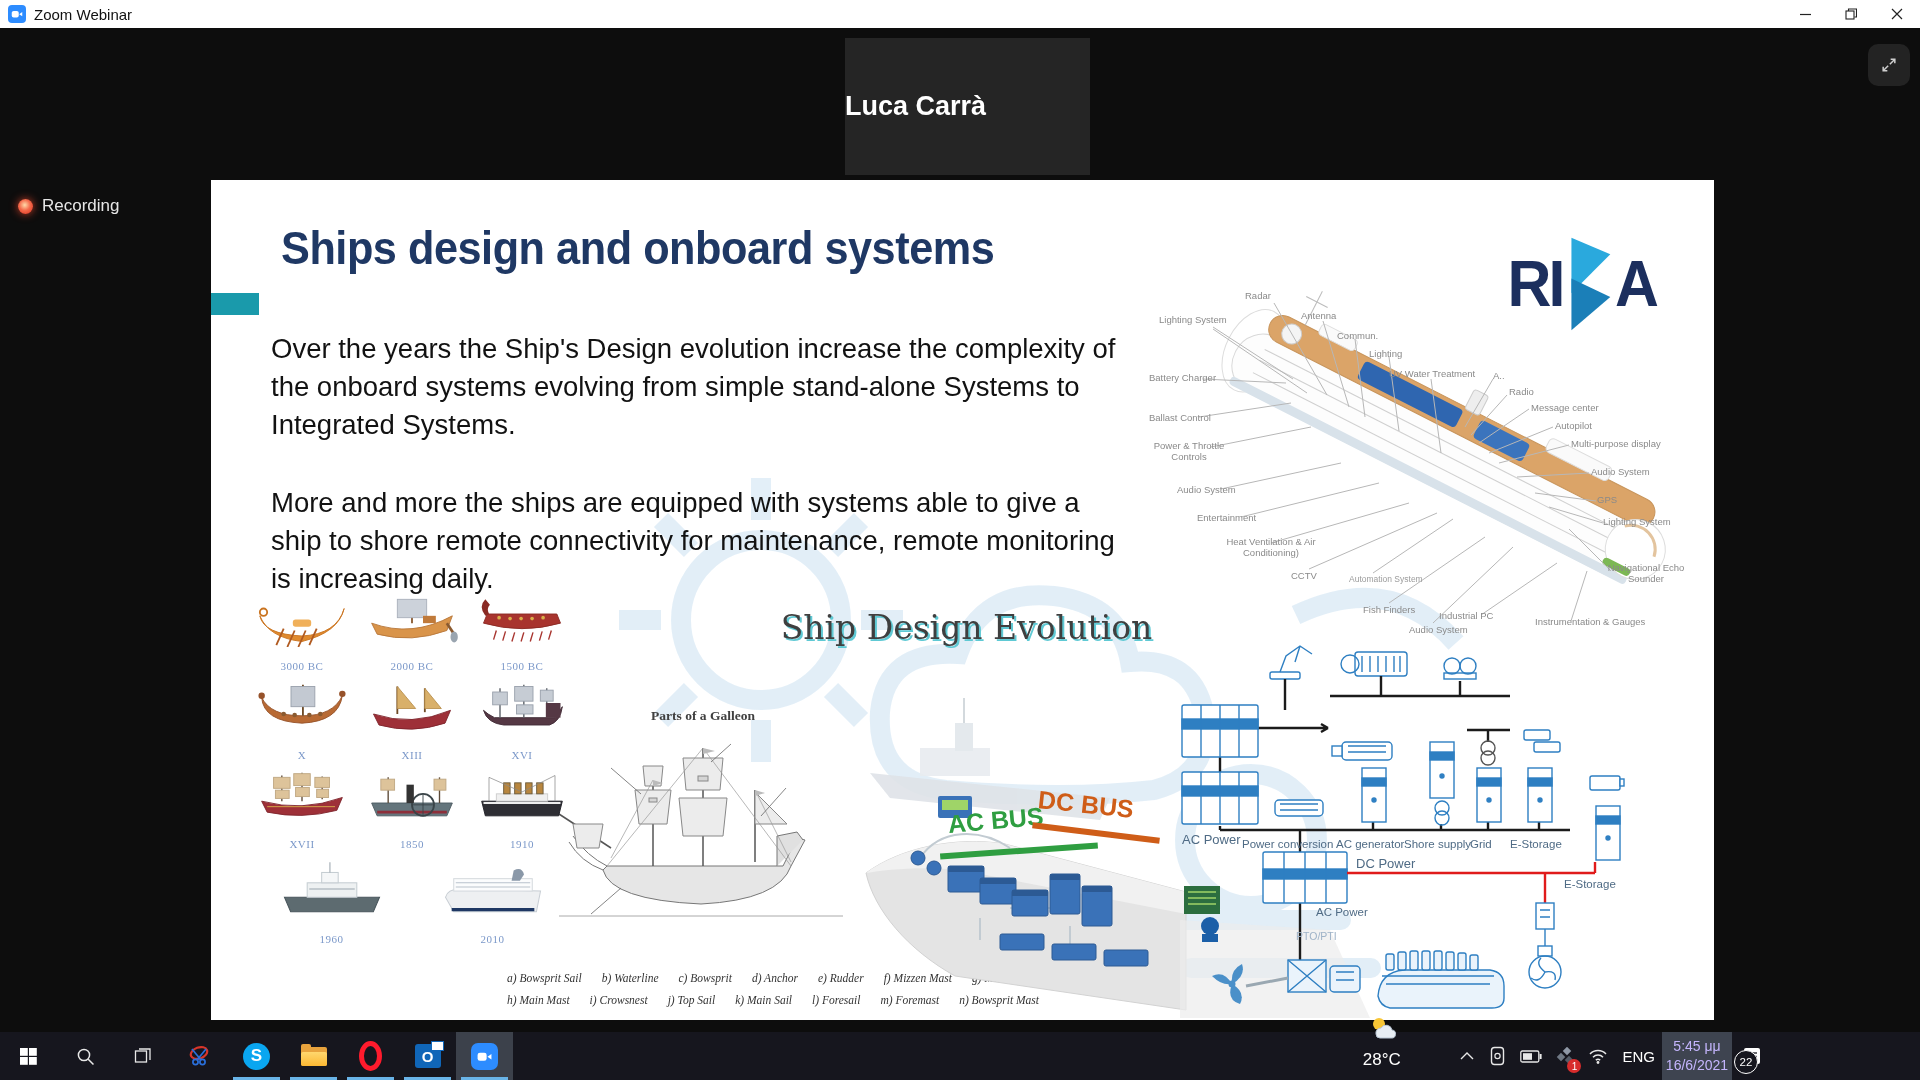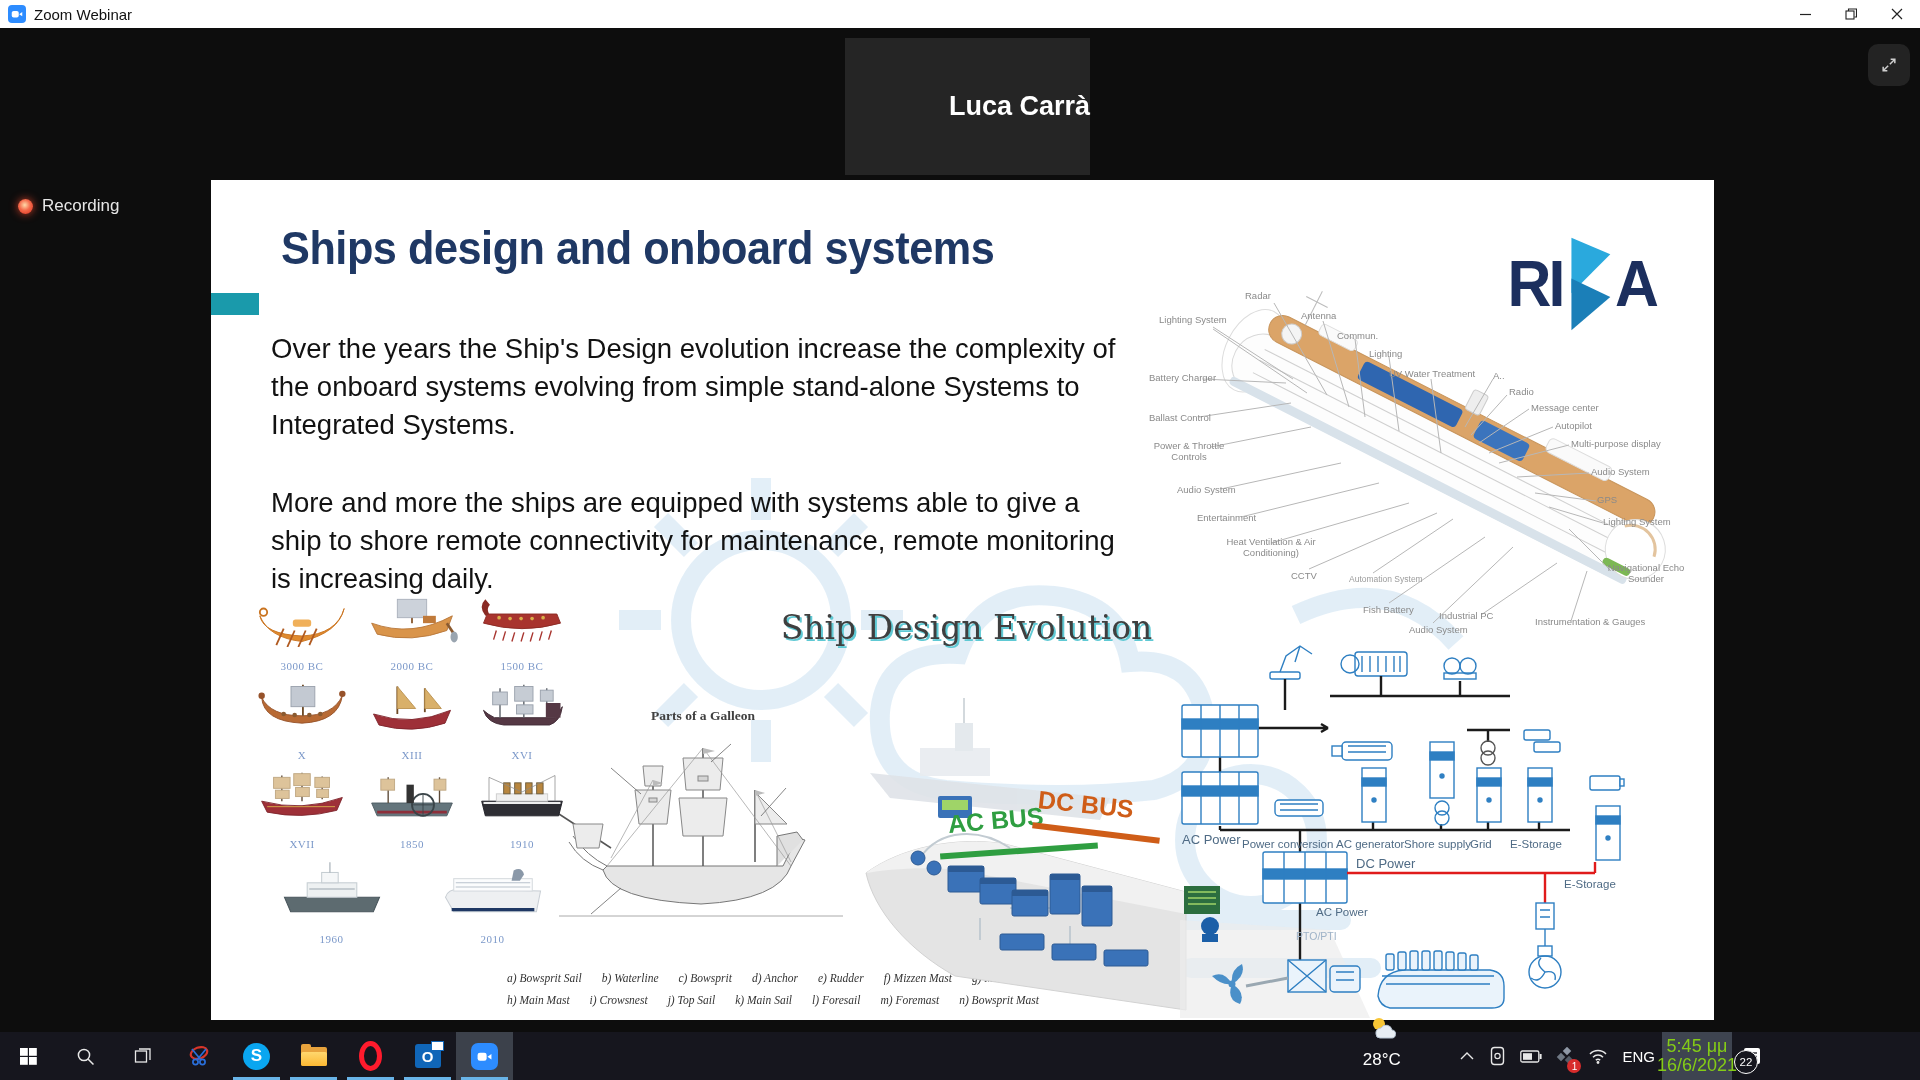--- a/index.html
+++ b/index.html
@@ -9,21 +9,21 @@
 
   
   .titlebar{position:absolute;top:0;left:0;width:1920px;height:28px;background:#fff;display:flex;align-items:center;border-bottom:1px solid #e3e3e3;}
   .tb-appicon{width:18px;height:18px;margin-left:8px;border-radius:4px;background:#2d8cff;display:flex;align-items:center;justify-content:center;}
   .tb-title{margin-left:8px;font-size:15px;color:#111;}
   .tb-controls{margin-left:auto;display:flex;height:100%;}
   .tb-btn{width:46px;height:100%;display:flex;align-items:center;justify-content:center;}
 
   
   .stage{position:absolute;top:28px;left:0;width:1920px;height:1004px;background:#0d0d0d;}
-  .name-box{position:absolute;left:845px;top:10px;width:245px;height:137px;background:#252525;display:flex;align-items:center;justify-content:flex-end;}
+  .name-box{position:absolute;left:845px;top:10px;width:245px;height:137px;background:#252525;display:flex;align-items:center;justify-content:flex-start;}
   .name-box span{color:#fff;font-size:27px;font-weight:bold;}
   .expand-btn{position:absolute;right:10px;top:16px;width:42px;height:42px;background:#232323;border-radius:10px;display:flex;align-items:center;justify-content:center;}
   .recording{position:absolute;left:18px;top:168px;display:flex;align-items:center;gap:9px;}
   .rec-dot{width:15px;height:15px;border-radius:50%;background:radial-gradient(circle at 45% 40%,#ffd9a8 0%,#f4694a 45%,#d92c1c 100%);box-shadow:0 0 9px rgba(235,70,45,.85);}
   .rec-label{color:#e6e6e6;font-size:17px;}
 
   
   .slide{position:absolute;left:211px;top:152px;width:1503px;height:840px;background:#fff;overflow:hidden;}
   .wm{position:absolute;left:340px;top:140px;z-index:0;}
   .teal-bar{position:absolute;left:0;top:113px;width:48px;height:22px;background:#1a9aab;z-index:2;}
@@ -69,21 +69,21 @@
   .pl.gray{color:#9fb3c8;font-size:10.5px;margin-left:20px;}
 
   
   .taskbar{position:absolute;top:1032px;left:0;width:1920px;height:48px;background:#16161e;display:flex;align-items:stretch;z-index:5;}
   .tb-slot{position:relative;width:57px;display:flex;align-items:center;justify-content:center;}
   .tb-slot.active::after{content:"";position:absolute;left:5px;right:5px;bottom:0;height:3px;background:#69b4e8;}
   .tb-slot.focused{background:#3c414b;}
   .tray{margin-left:auto;display:flex;align-items:center;height:100%;}
   .tray-item{display:flex;align-items:center;justify-content:center;height:100%;padding:0 7px;color:#fff;font-size:15px;}
   .weather{display:flex;align-items:center;gap:8px;padding:0 10px;color:#fff;font-size:17px;flex-direction:column;}
-  .clockblk{background:#3e4450;height:100%;width:70px;display:flex;flex-direction:column;align-items:center;justify-content:center;color:#84cc16;font-size:18px;line-height:19px;}
+  .clockblk{background:#3e4450;height:100%;width:70px;display:flex;flex-direction:column;align-items:center;justify-content:center;color:#c4b5fd;font-size:14px;line-height:19px;}
   .notif{position:relative;width:40px;height:100%;display:flex;align-items:center;justify-content:center;margin-right:148px;}
   .notif-badge{position:absolute;left:2px;bottom:6px;width:22px;height:22px;border-radius:50%;background:#16161e;border:1.5px solid #fff;color:#fff;font-size:11.5px;display:flex;align-items:center;justify-content:center;}
   .skype-ic{width:27px;height:27px;border-radius:50%;background:#0aa6f0;color:#fff;font-weight:bold;font-size:17px;display:flex;align-items:center;justify-content:center;}
   .outlook-ic{position:relative;width:26px;height:24px;border-radius:3px;background:#1066b8;color:#fff;font-weight:bold;font-size:15px;display:flex;align-items:center;justify-content:center;}
   .outlook-env{position:absolute;right:-3px;top:-3px;width:11px;height:8px;background:#fff;border:1px solid #1066b8;}
   .folder-ic{position:relative;width:26px;height:19px;}
   .folder-back{position:absolute;left:0;top:0;width:26px;height:19px;background:#e8a33d;border-radius:2px;}
   .folder-tab{position:absolute;left:0;top:-3px;width:10px;height:5px;background:#e8a33d;border-radius:2px 2px 0 0;}
   .folder-front{position:absolute;left:0;top:5px;width:26px;height:14px;background:linear-gradient(#ffd76e,#fcb833);border-radius:2px;}
   .opera-ic{width:13px;height:20px;border:5px solid #ff1b2d;border-radius:50%;}
@@ -232,21 +232,21 @@
         <span class="cl" style="left:248px;top:94px">UV Water Treatment</span>
         <span class="cl" style="left:18px;top:40px">Lighting System</span>
         <span class="cl" style="left:8px;top:98px">Battery Charger</span>
         <span class="cl" style="left:8px;top:138px">Ballast Control</span>
         <span class="cl w" style="left:6px;top:166px;width:84px">Power &amp; Throttle Controls</span>
         <span class="cl" style="left:36px;top:210px">Audio System</span>
         <span class="cl" style="left:56px;top:238px">Entertainment</span>
         <span class="cl w" style="left:76px;top:262px;width:108px">Heat Ventilation &amp; Air Conditioning)</span>
         <span class="cl" style="left:150px;top:296px">CCTV</span>
         <span class="cl" style="left:208px;top:300px;font-size:8.5px;color:#9c9c9c">Automation System</span>
-        <span class="cl" style="left:222px;top:330px">Fish Battery</span>
+        <span class="cl" style="left:222px;top:330px">Fish Finders</span>
         <span class="cl" style="left:268px;top:350px">Audio System</span>
         <span class="cl" style="left:352px;top:96px">A..</span>
         <span class="cl" style="left:368px;top:112px">Radio</span>
         <span class="cl" style="left:390px;top:128px">Message center</span>
         <span class="cl" style="left:414px;top:146px">Autopilot</span>
         <span class="cl" style="left:430px;top:164px">Multi-purpose display</span>
         <span class="cl" style="left:450px;top:192px">Audio System</span>
         <span class="cl" style="left:456px;top:220px">GPS</span>
         <span class="cl" style="left:462px;top:242px">Lighting System</span>
         <span class="cl w" style="left:466px;top:288px;width:78px">Navigational Echo Sounder</span>

